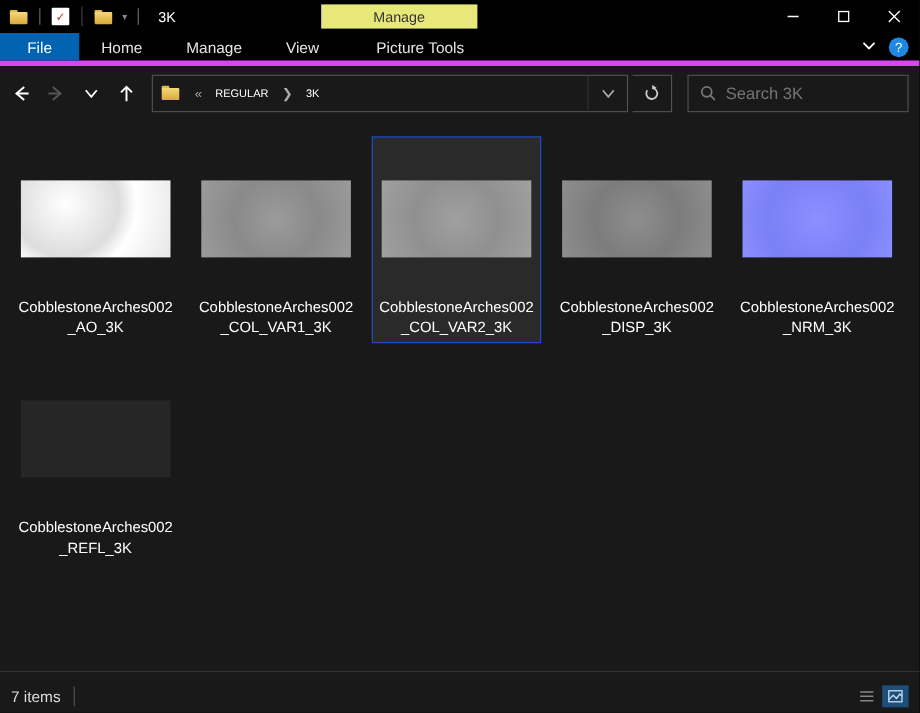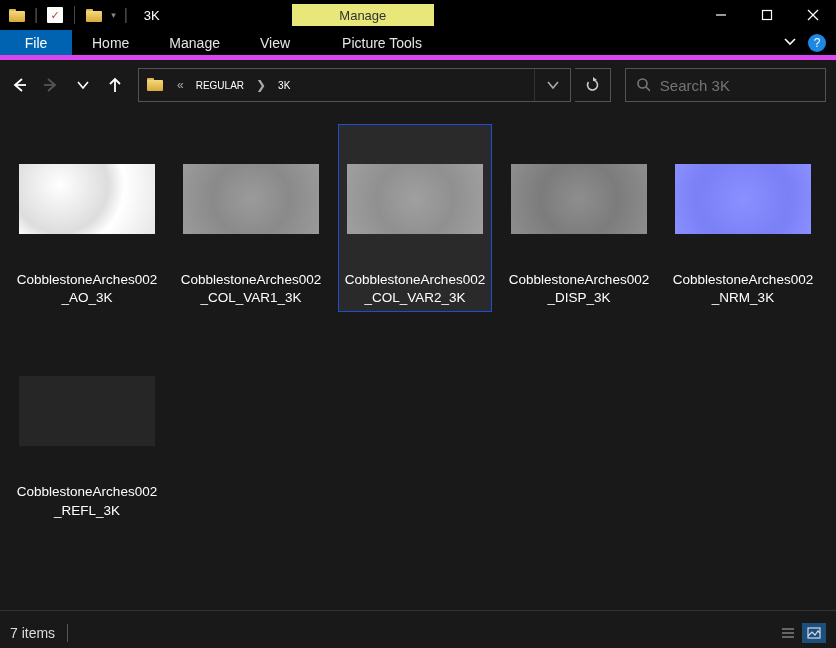--- a/index.html
+++ b/index.html
@@ -45,21 +45,21 @@
   .addr-chev { color: #aaa; font-size: 12px; padding: 0 4px; }
   .addr-folder { width: 18px; height: 15px; }
   .addr-spacer { flex: 1; }
   .addr-dd { width: 36px; height: 100%; display: flex; align-items: center; justify-content: center; border-left: 1px solid #333; color: #aaa; }
   .refresh { width: 36px; height: 34px; border: 1px solid #535353; border-left: none; display: flex; align-items: center; justify-content: center; color: #ccc; }
 
   .searchbox { width: 201px; height: 34px; border: 1px solid #535353; margin-left: 10px; display: flex; align-items: center; padding: 0 10px; gap: 10px; color: #777; }
   .searchbox input { background: transparent; border: none; outline: none; color: #777; font-size: 15px; width: 100%; }
 
   
-  .content { background: #191919; height: 500px; overflow: auto; padding: 14px 4px 6px 10px; display: flex; flex-wrap: wrap; align-content: flex-start; gap: 24px 10px; }
+  .content { background: #191919; height: 500px; overflow: auto; padding: 14px 4px 6px 10px; display: flex; flex-wrap: wrap; align-content: flex-start; gap: 12px 10px; }
   .item { width: 154px; display: flex; flex-direction: column; align-items: center; padding: 4px; border: 1px solid transparent; }
   .item.selected { background: #2a2a2a; border: 1px solid #1d4ed8; }
   .thumbwrap { width: 146px; height: 140px; display: flex; align-items: center; justify-content: center; }
   .thumb { width: 136px; height: 70px; background: #555; }
   .item-label { color: #fff; font-size: 13.5px; text-align: center; line-height: 1.35; word-break: break-all; margin-top: 2px; }
 
   
   .tx-ao { background: radial-gradient(circle at 30% 30%, #fff 0%, #ddd 45%, #fff 60%, #e6e6e6 100%); }
   .tx-col1 { background: radial-gradient(circle at 50% 50%, #9b9b9b 0%, #8a8a8a 50%, #9b9b9b 100%); }
   .tx-col2 { background: radial-gradient(circle at 50% 50%, #a0a0a0 0%, #909090 50%, #a0a0a0 100%); }

